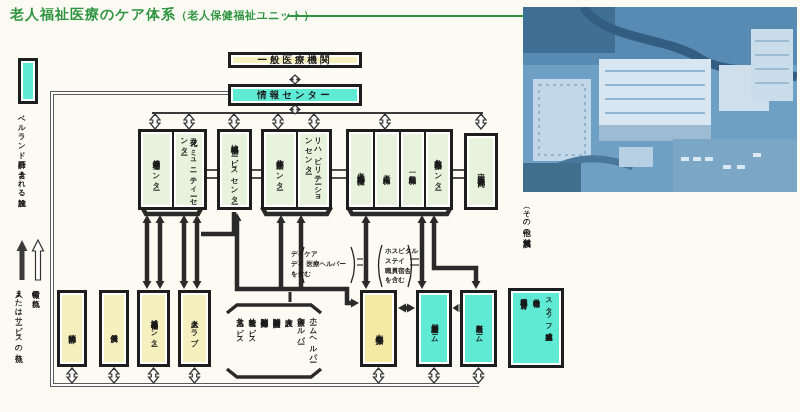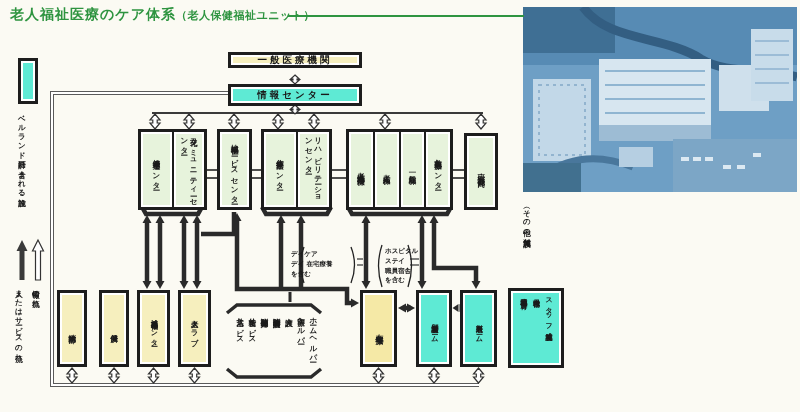--- a/index.html
+++ b/index.html
@@ -263,21 +263,21 @@
     </div>
 </div>
 <div class="abs group" style="left:464px;top:133px;width:34px;height:77px;z-index:2;">
   <div class="cell">
       <span class="vtext">研究・教育部門</span>
     </div>
 </div>
 
 <div class="abs anno" style="left:291px;top:250px;width:44px;z-index:3;">
   <div>デイケア</div>
-  <div>デイ 在宅療養</div>
+  <div>デイ 医療ヘルパー</div>
   <div>を含む</div>
 </div>
 <div class="abs anno" style="left:385px;top:247px;width:24px;z-index:3;">
   <div>ホスピタル</div>
   <div>ステイ</div>
   <div>職員宿舎</div>
   <div>を含む</div>
 </div>
 
 <div class="abs fbox yellow bbox" style="left:57px;top:290px;width:30px;height:77px;z-index:2;">

